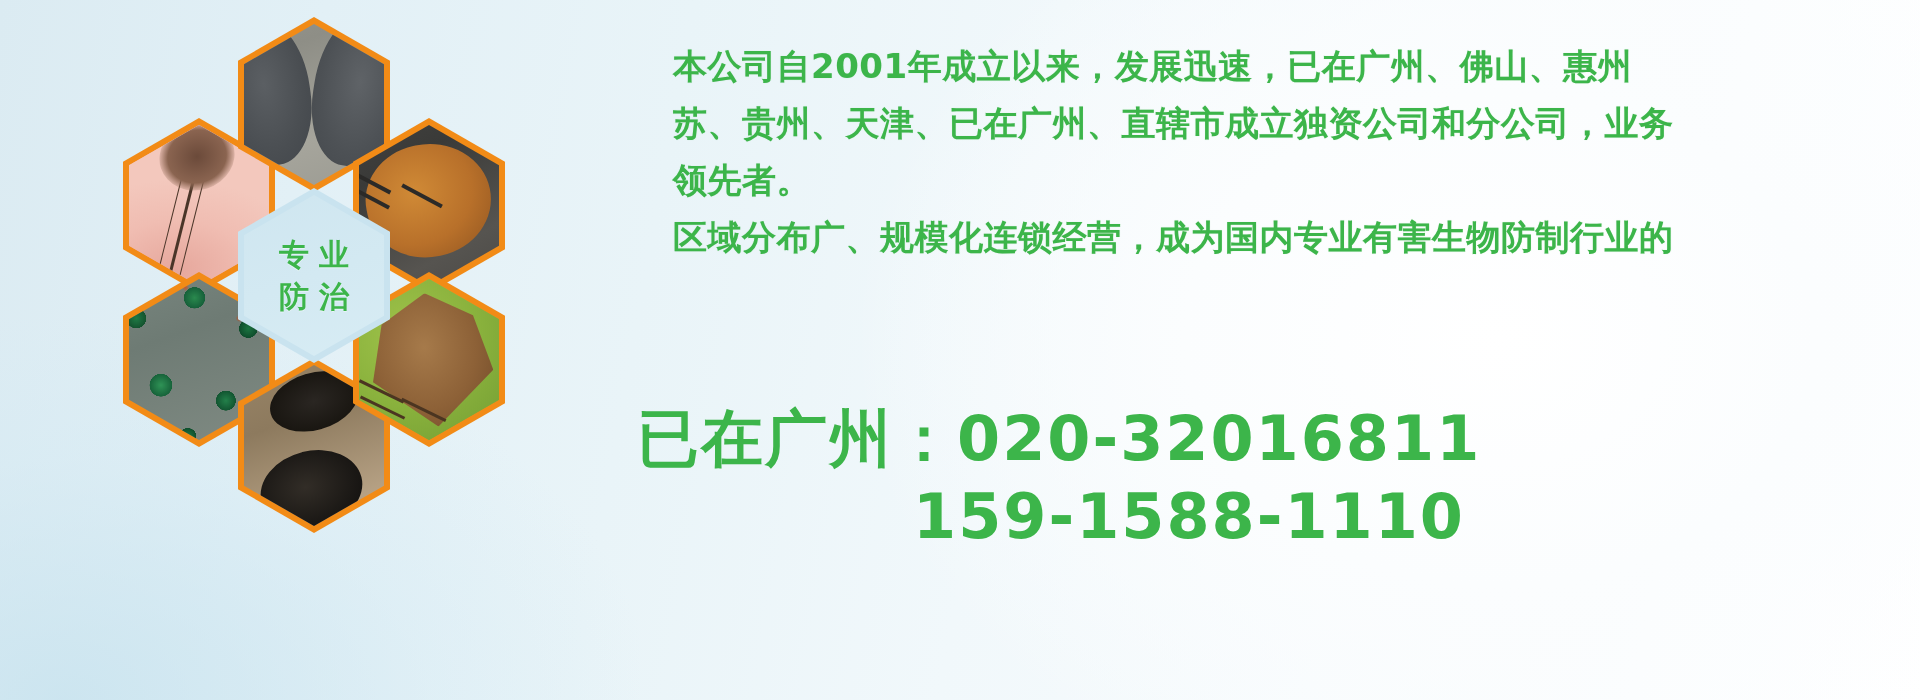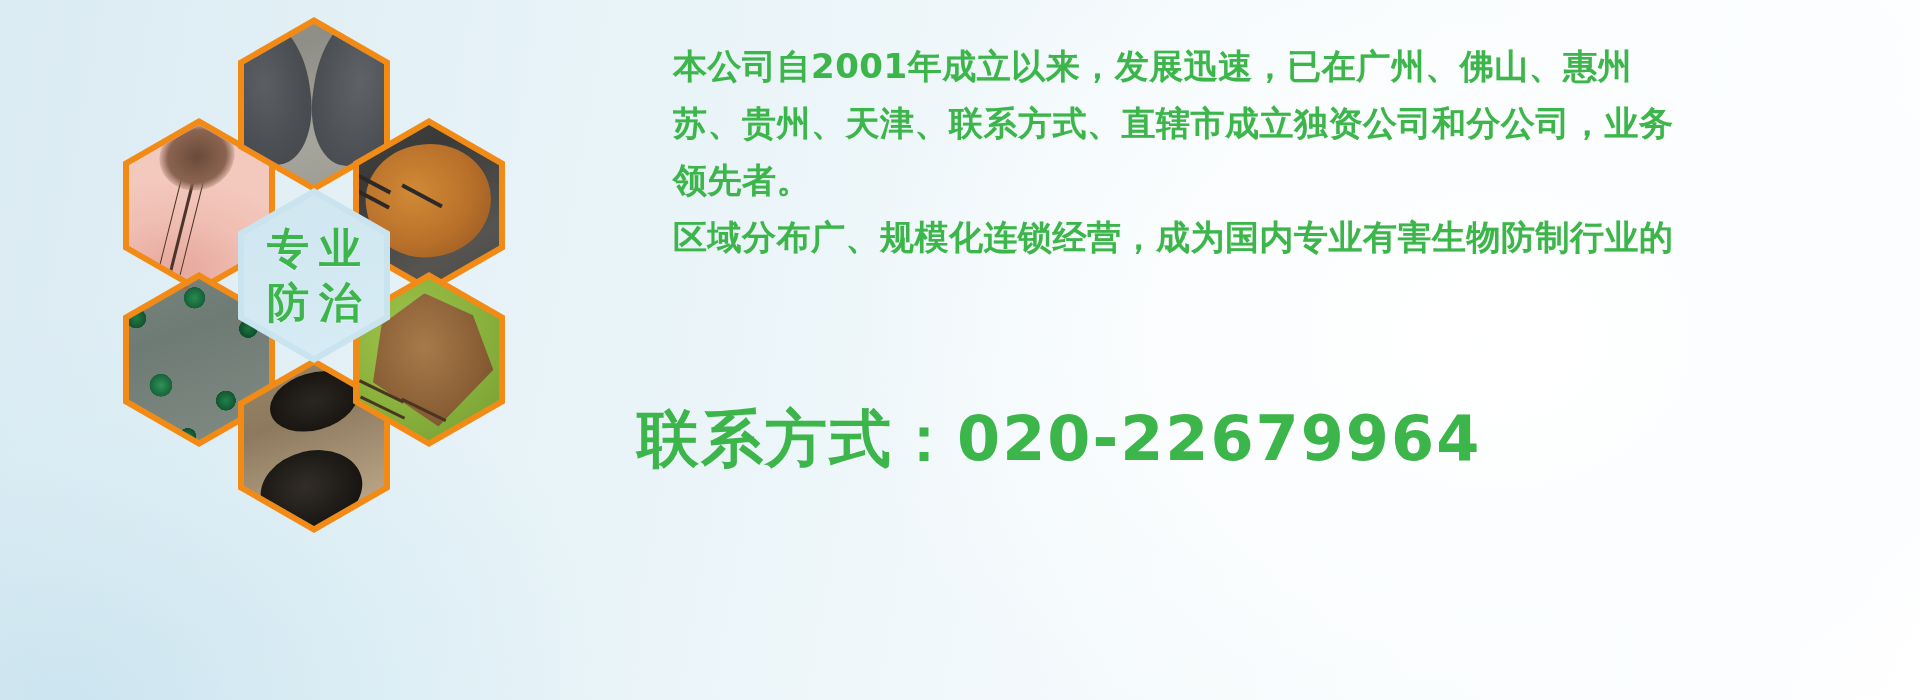--- a/index.html
+++ b/index.html
@@ -40,21 +40,21 @@
   .h-rats     {left:153px; top:  9px;}
   .h-roach    {left:268px; top:110px;}
   .h-flies    {left:38px;  top:264px;}
   .h-ant      {left:153px; top:350px;}
   .h-bug      {left:268px; top:264px;}
   .h-center   {left:153px; top:180px;background:#c9e3ef;}
   .h-center .inner{background:linear-gradient(160deg,#cfe6f0,#d7ecf4);}
   .center-text{
     position:absolute;inset:0;display:flex;flex-direction:column;
     align-items:center;justify-content:center;gap:12px;
-    color:#3cb54a;font-weight:bold;font-size:42px;letter-spacing:10px;
+    color:#3cb54a;font-weight:bold;font-size:30px;letter-spacing:10px;
     text-indent:10px;line-height:1;
     font-family:"DejaVu Sans","Liberation Sans",sans-serif;
   }
   .center-text span{text-shadow:0 1px 0 rgba(255,255,255,.45);}
 
   
   .ph-mosquito{background:
       radial-gradient(ellipse 60% 35% at 40% 75%, #e6a79c 0%, #f0bdb2 55%, #f3c8bd 100%),
       linear-gradient(150deg,#f2c4b8 0%,#eeb3a6 40%,#e8a295 100%);}
   .ph-mosquito:after{content:"";position:absolute;left:32%;top:18%;width:34%;height:26%;
@@ -185,26 +185,29 @@
         </div>
       </div>
     </div>
 
   </div>
 
   <div id="content">
 
     <div id="intro">
       <div>本公司自2001年成立以来，发展迅速，已在广州、佛山、惠州</div>
-      <div>苏、贵州、天津、联系方式、直辖市成立独资公司和分公司，业务</div>
+      <div>苏、贵州、天津、已在广州、直辖市成立独资公司和分公司，业务</div>
       <div>领先者。</div>
       <div>区域分布广、规模化连锁经营，成为国内专业有害生物防制行业的</div>
     </div>
 
     <div id="contact">
       <div class="contact-line l1">
-        <span>联系方式：</span><span>020-22679964</span>
+        <span>已在广州：</span><span>020-32016811</span>
+      </div>
+      <div class="contact-line l2">
+        <span>159-1588-1110</span>
       </div>
     </div>
 
   </div>
 
 </div>
 
 </body></html>

